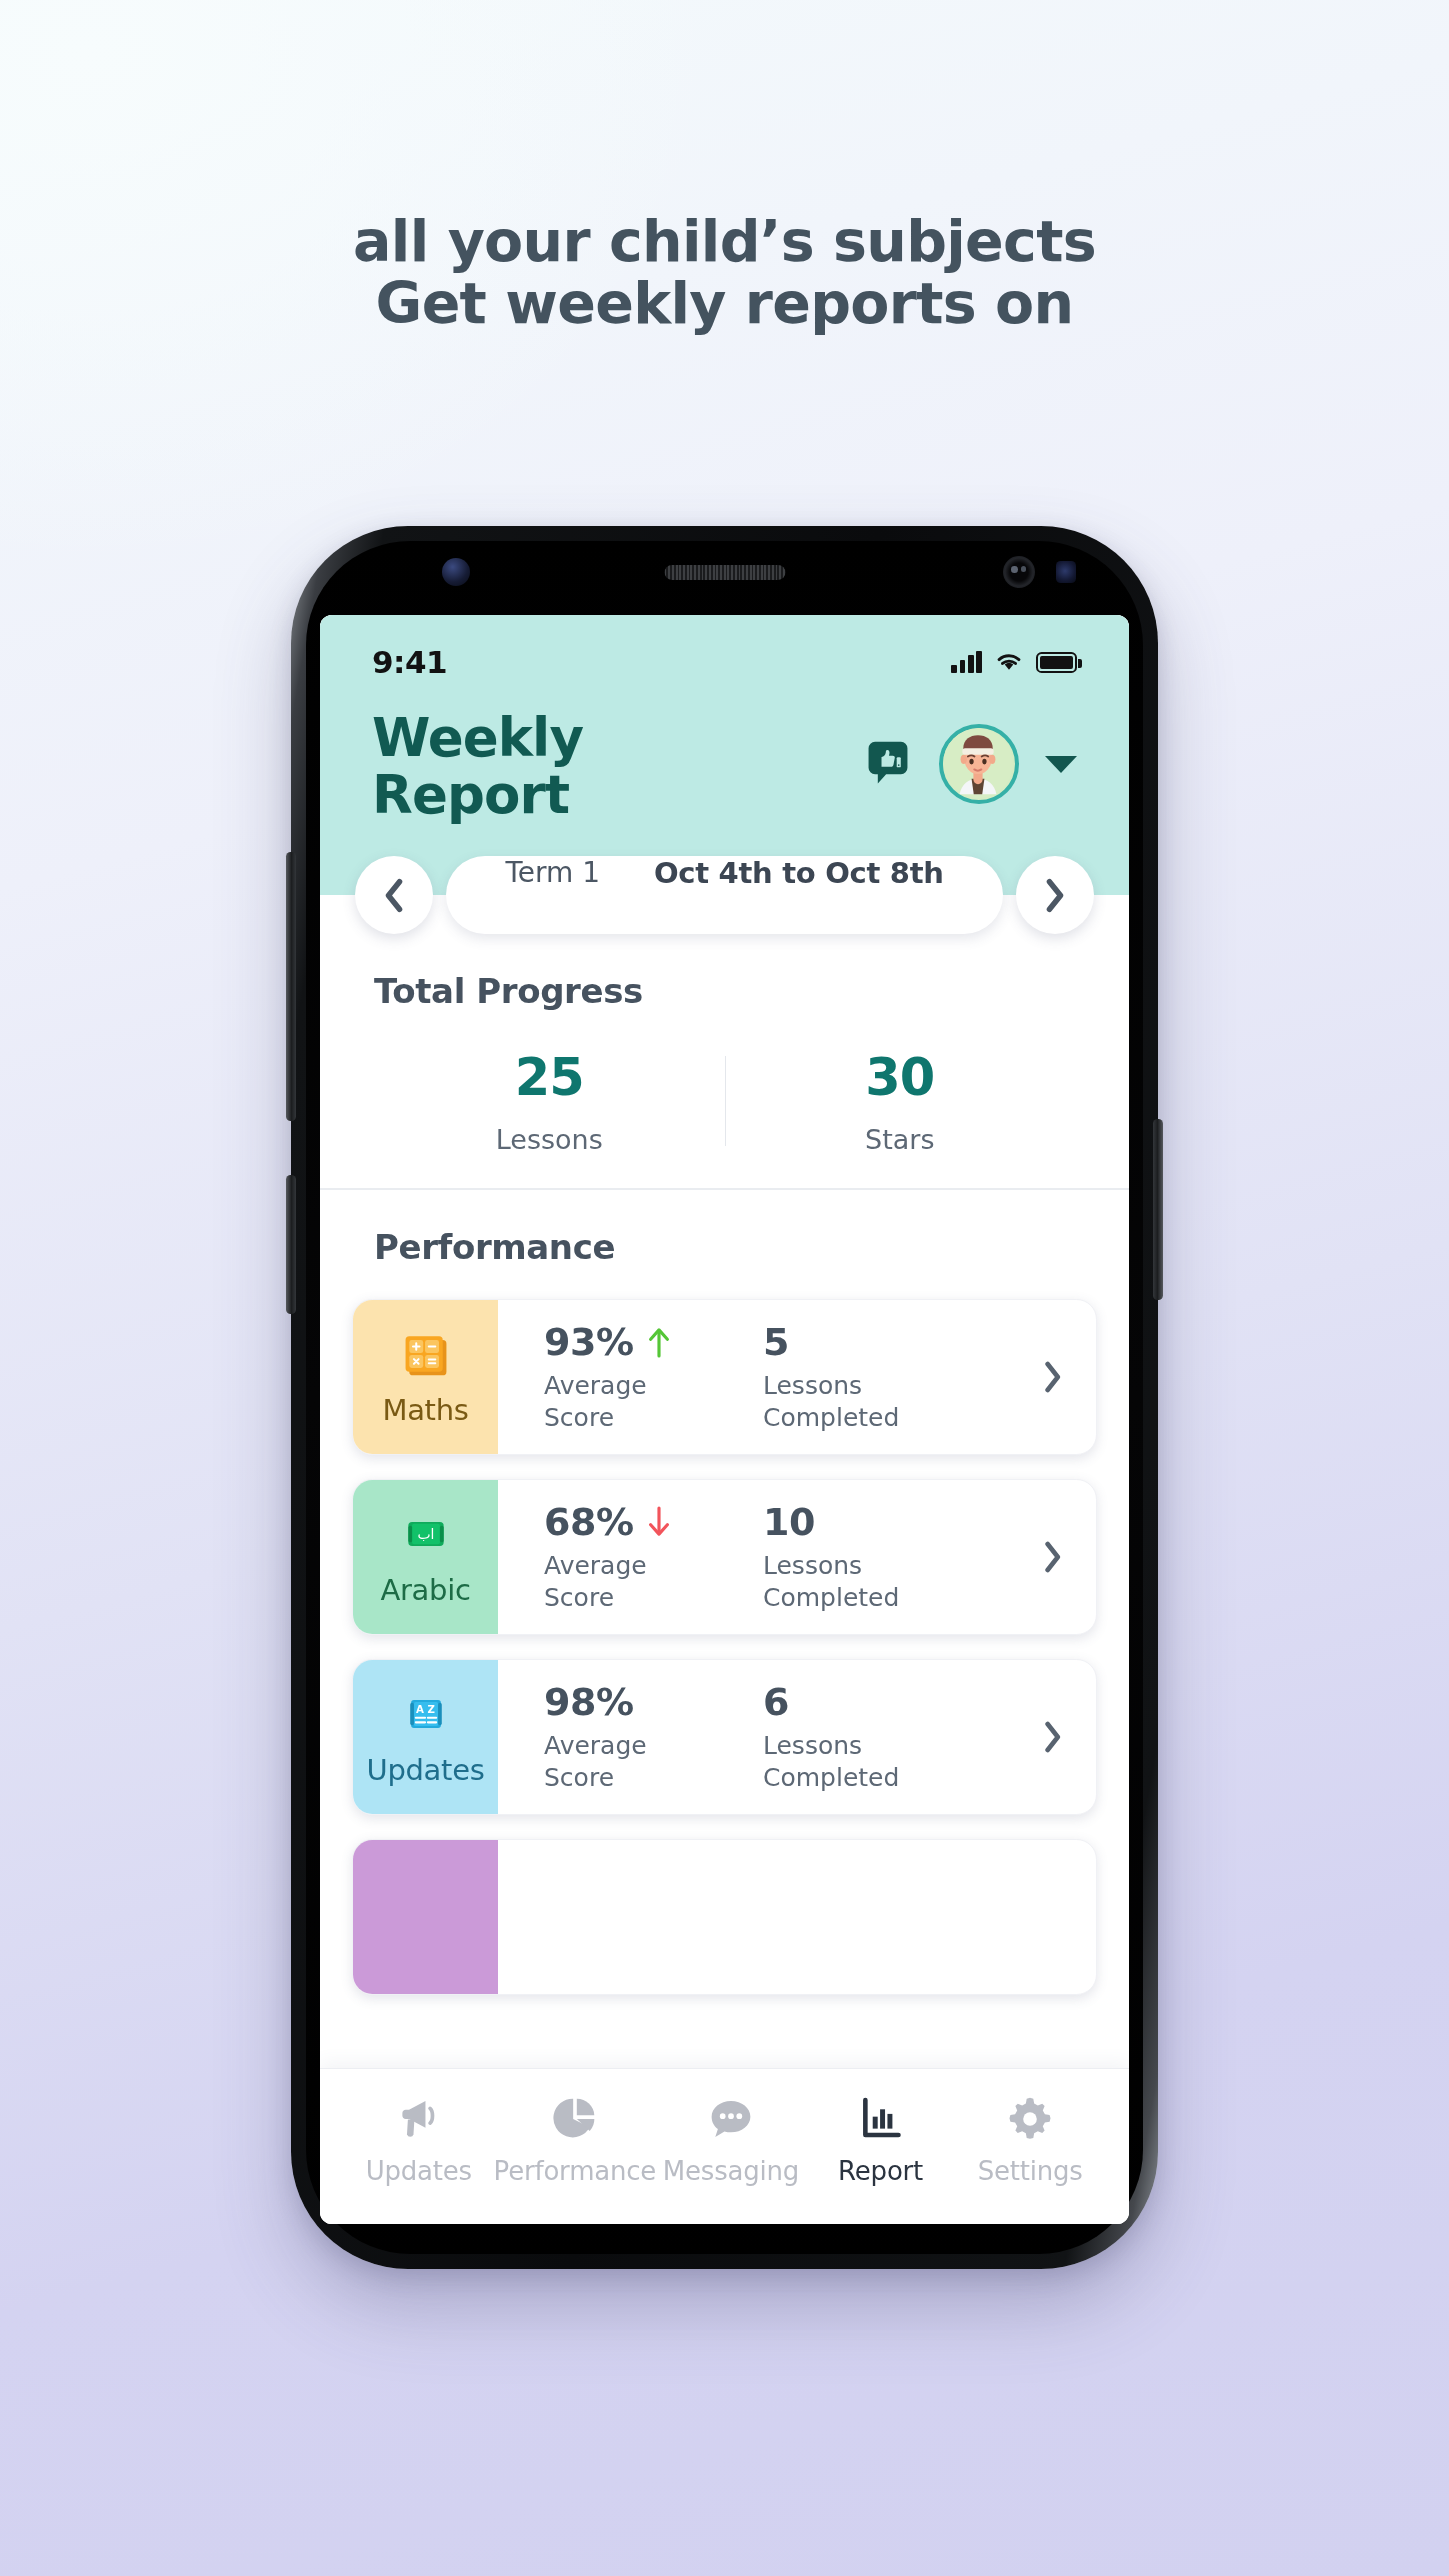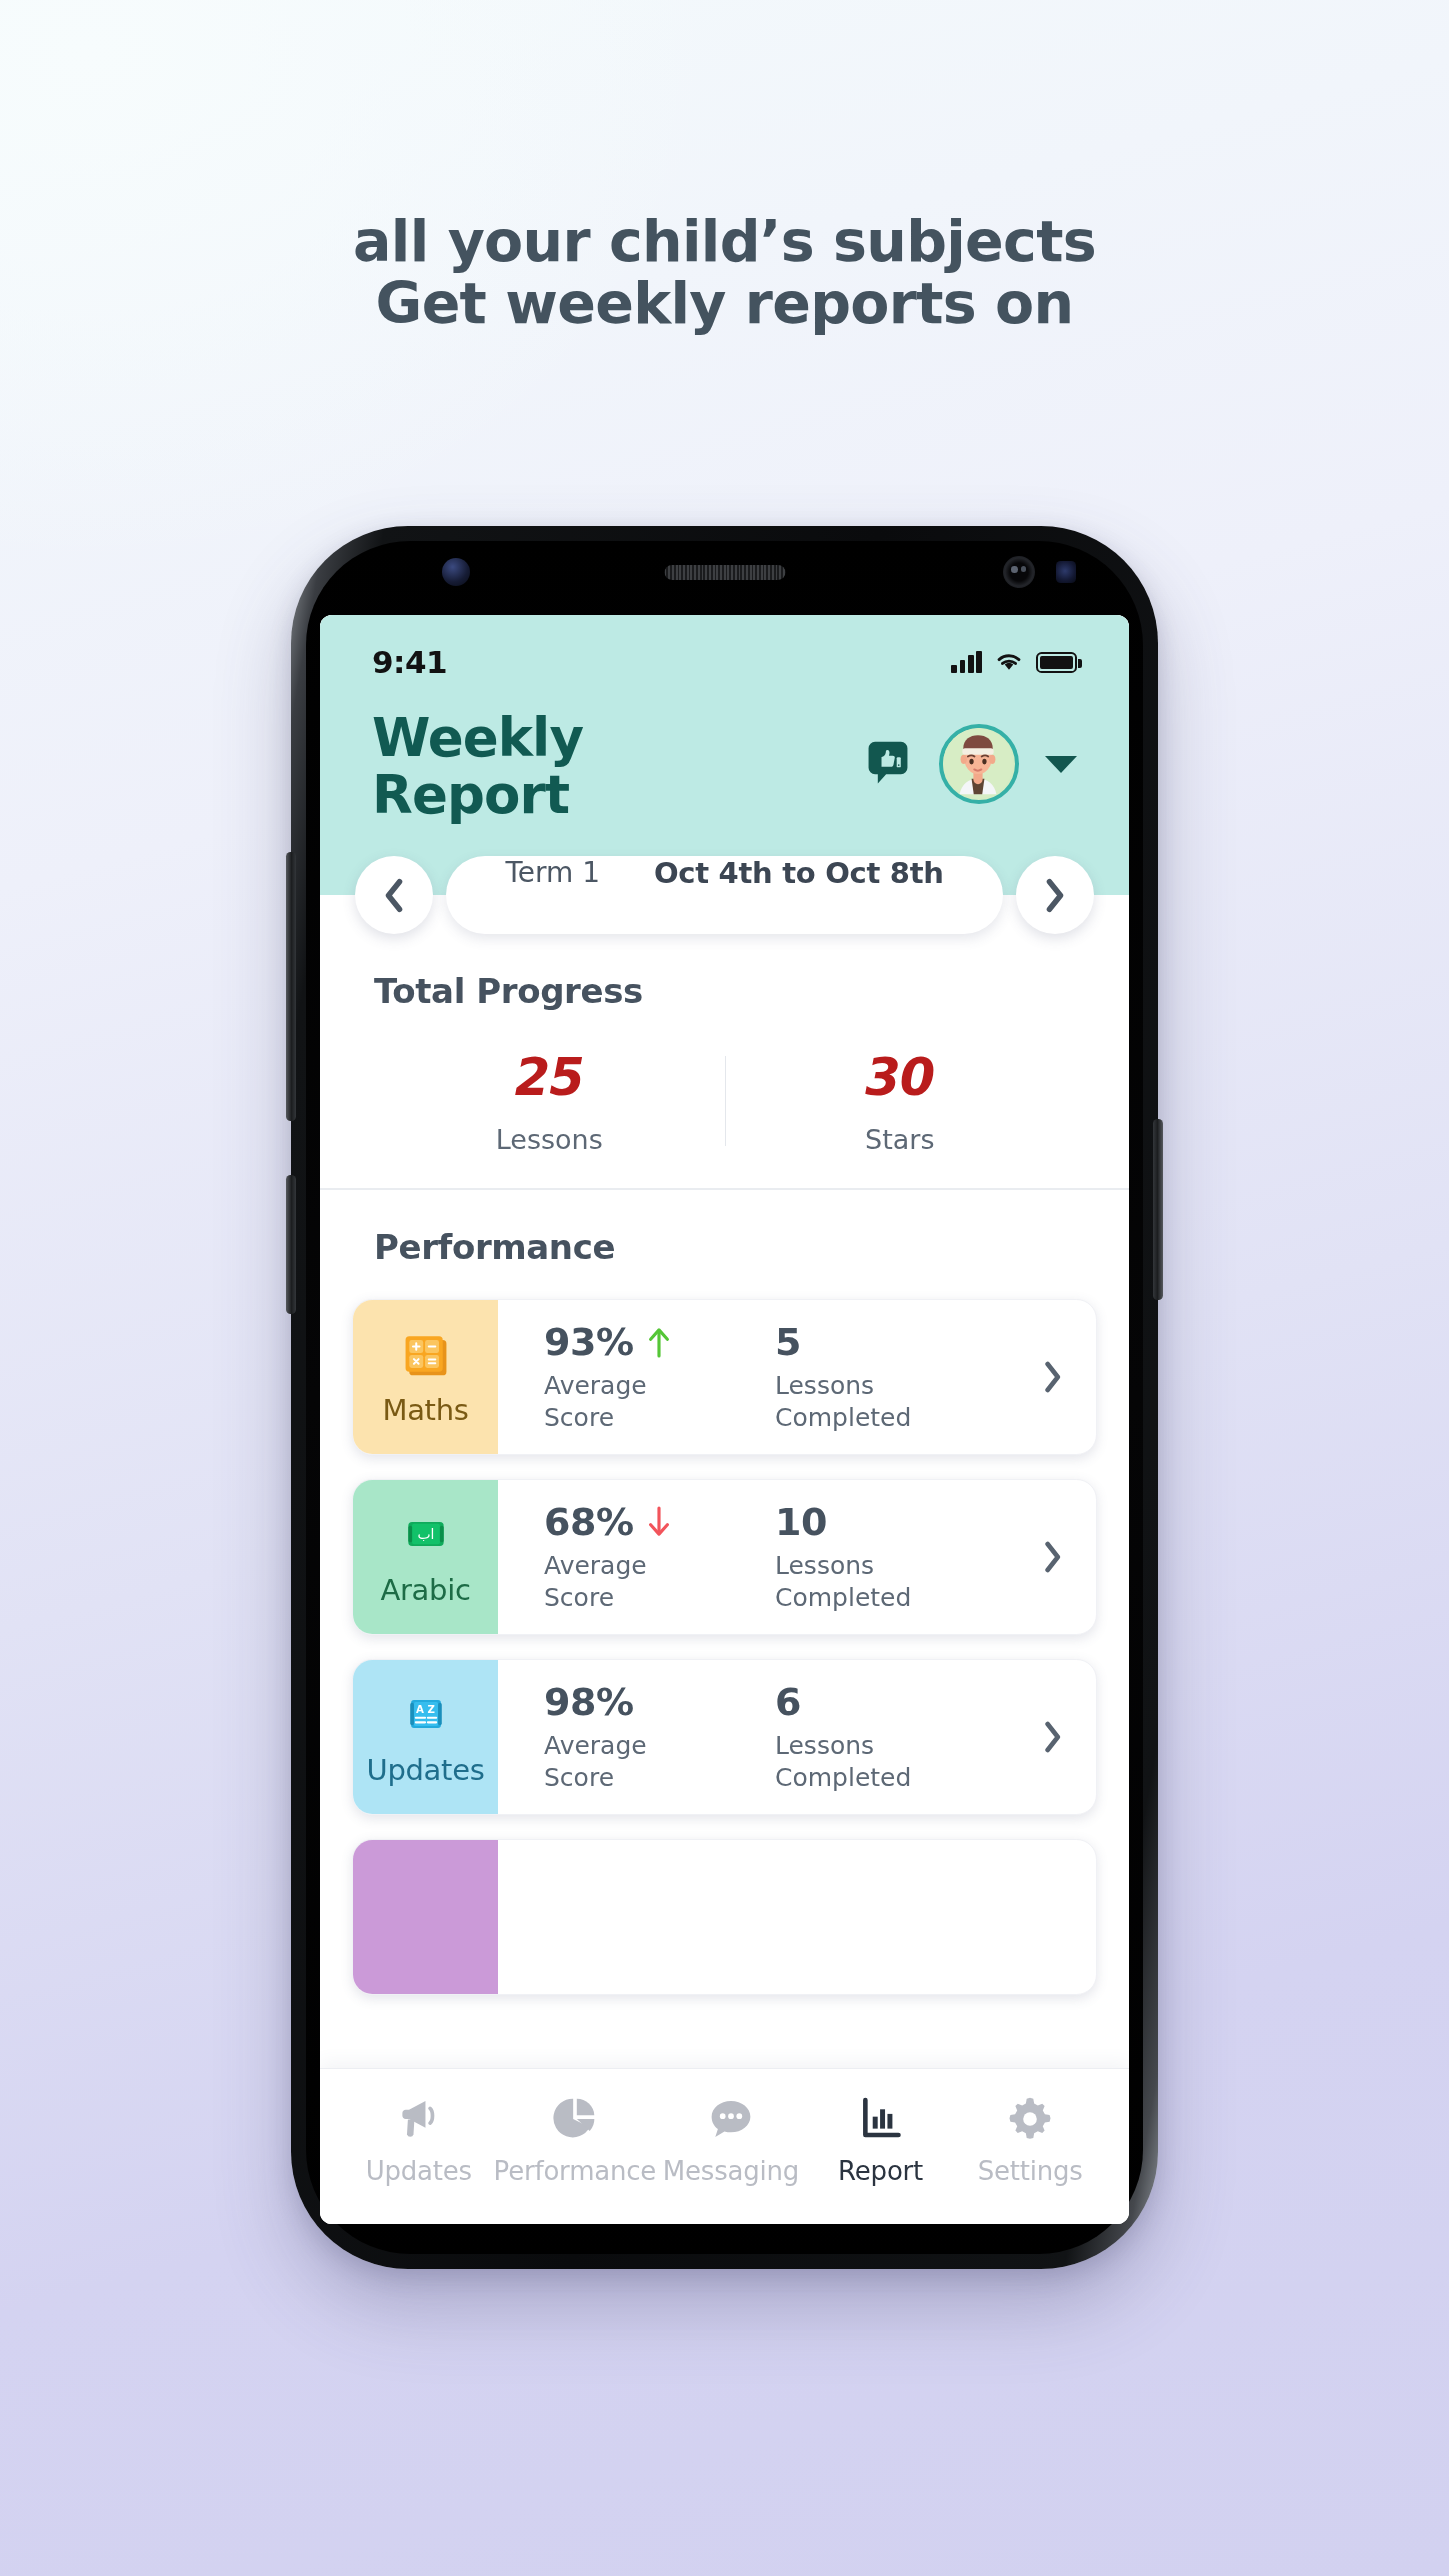--- a/index.html
+++ b/index.html
@@ -188,21 +188,21 @@
   .stats {
     display:flex; margin-top:37px; padding-bottom:33px;
   }
   .stat { flex:1; text-align:center; position:relative; }
   .stat + .stat::before {
     content:""; position:absolute; left:0; top:7.4px; bottom:9.3px; width:1.9px;
     background:#e4e7ec;
   }
   .stat-value {
     font-family:"DejaVu Sans", sans-serif;
-    font-size:51px; font-weight:bold; color:#b91c1c; letter-spacing:-0.9px;font-style:italic;
+    font-size:51px; font-weight:bold; color:#0f766e; letter-spacing:-0.9px;
   }
   .stat-label {
     margin-top:16.7px;
     font-family:"DejaVu Sans", sans-serif;
     font-size:27px; color:#5d6875;
   }
   .hr { height:1.9px; background:#e9ecf0; }
 
   
   .performance { padding:37px 0 0 0; background:#fff; flex:1; position:relative; overflow:hidden; }
@@ -219,21 +219,21 @@
     width:145px; flex:none;
     display:flex; flex-direction:column; align-items:center; justify-content:center;
     gap:13px;
   }
   .subject-icon { width:52px; height:52px; }
   .subject-name {
     font-family:"DejaVu Sans", sans-serif;
     font-size:29px; letter-spacing:-0.3px;
   }
   .card-metrics {
-    flex:1; display:flex; align-items:center; padding-left:46px; gap:12px;
+    flex:1; display:flex; align-items:center; padding-left:46px; gap:0;
   }
   .metric { width:219px; }
   .metric-top { display:flex; align-items:center; gap:13px; }
   .metric-value {
     font-family:"DejaVu Sans", sans-serif;
     font-size:38px; font-weight:bold; color:#46525f; letter-spacing:-0.5px;
   }
   .metric-label {
     margin-top:5.6px;
     font-family:"DejaVu Sans", sans-serif;

